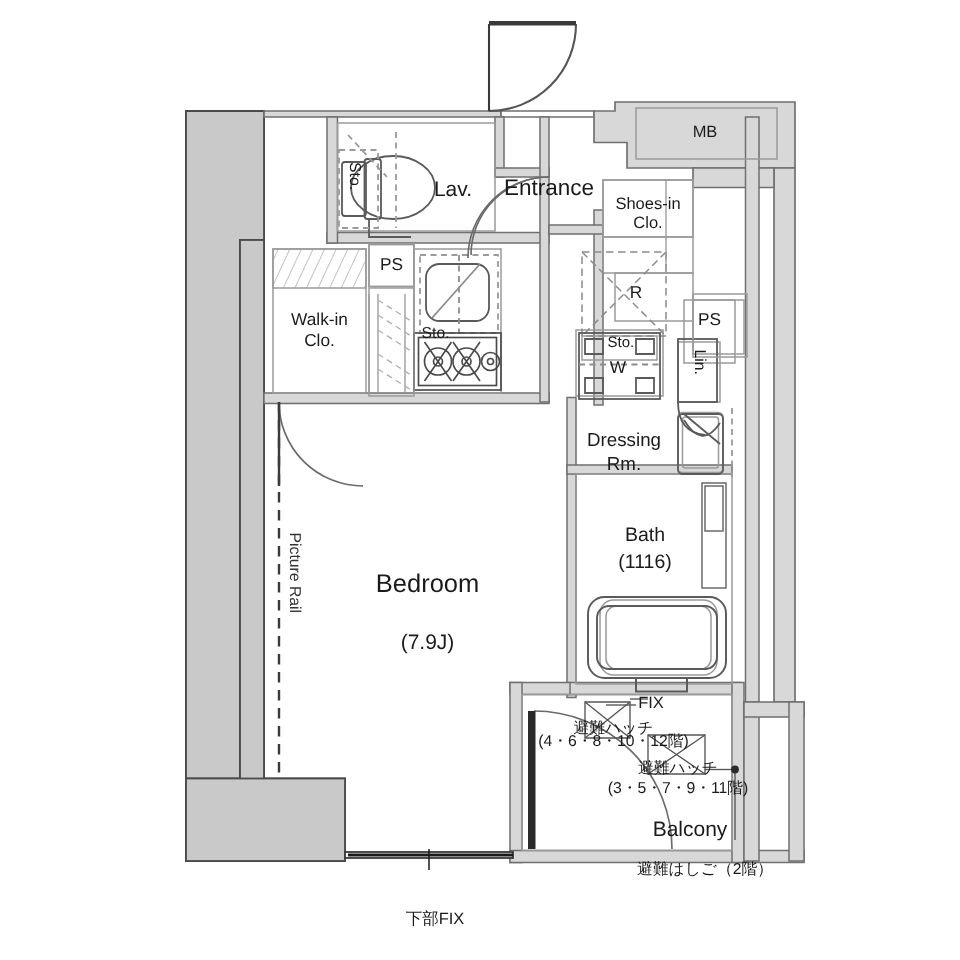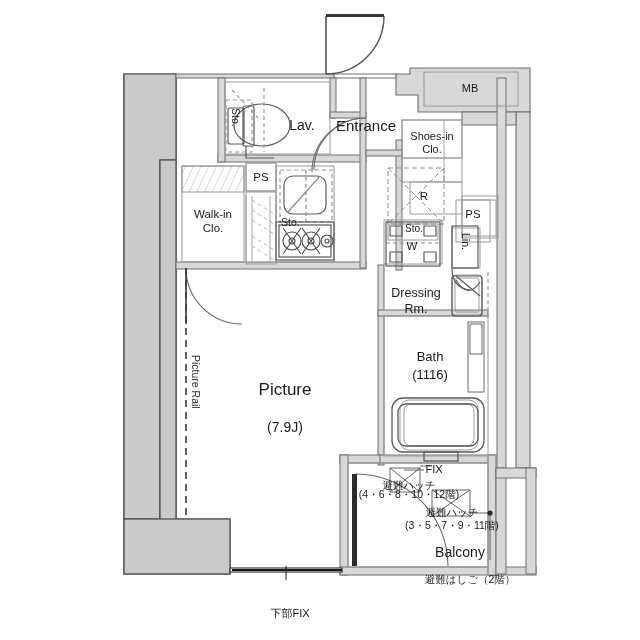--- a/index.html
+++ b/index.html
@@ -230,21 +230,21 @@
     <rect x="462" y="196" width="36" height="42"></rect>
   </g>
 
   <g fill="none" stroke="#6f6f6f" stroke-width="1">
     <rect x="496" y="468" width="10" height="106" fill="#d8d8d8"></rect>
     <rect x="496" y="468" width="40" height="10" fill="#d8d8d8"></rect>
     <rect x="526" y="468" width="10" height="106" fill="#d8d8d8"></rect>
   </g>
 </svg>
 
-<div class="lbl c" style="left:285px;top:390px;font-size:17px;">Picture</div>
+<div class="lbl c" style="left:285px;top:390px;font-size:17px;">Bedroom</div>
 <div class="lbl c" style="left:285px;top:428px;font-size:14px;">(7.9J)</div>
 
 <div class="lbl c" style="left:366px;top:126px;font-size:15px;">Entrance</div>
 
 <div class="lbl c" style="left:302px;top:126px;font-size:14px;">Lav.</div>
 
 <div class="lbl c" style="left:213px;top:214px;font-size:11.5px;">Walk-in</div>
 <div class="lbl c" style="left:213px;top:228px;font-size:11.5px;">Clo.</div>
 
 <div class="lbl c" style="left:432px;top:137px;font-size:11px;">Shoes-in</div>

